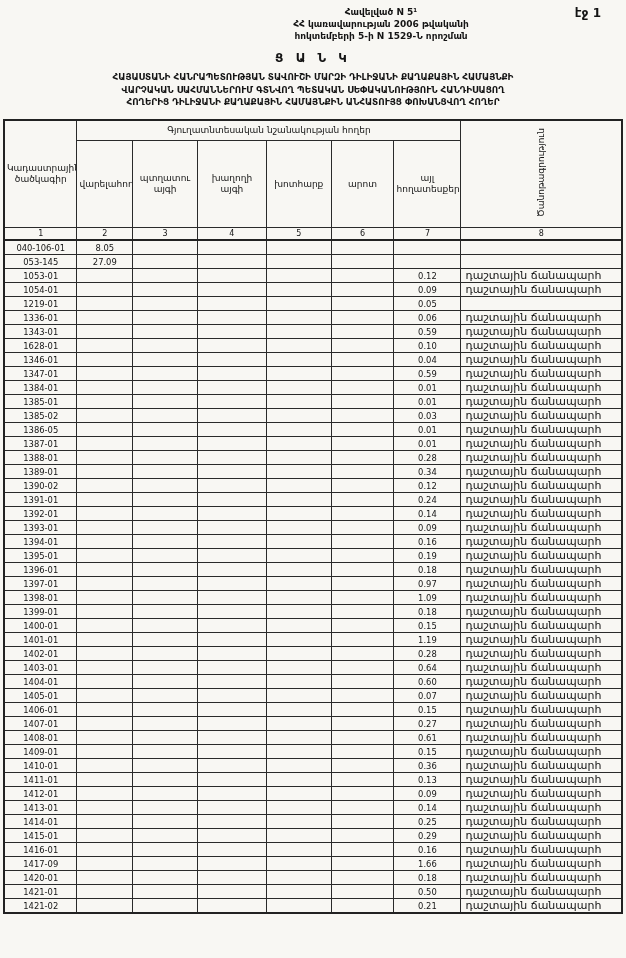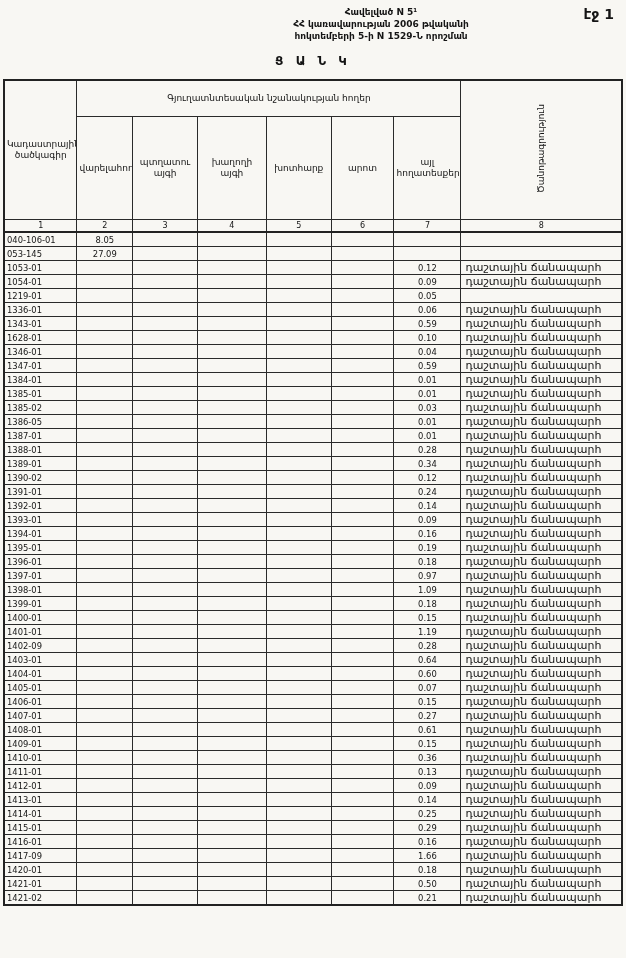--- a/index.html
+++ b/index.html
@@ -8,36 +8,37 @@
     background:#f8f7f3;
     position:relative;
     margin:0 auto;
     font-family:"DejaVu Sans", sans-serif;
     color:#141414;
     box-sizing:border-box;
     padding:6px 3px 0 3px;
     overflow:hidden;
   }
   .page-num {
-    position:absolute; top:6px; right:12px;
-    font-size:14px; font-weight:bold;
+    position:absolute; top:6px; right:25px;
+    font-size:12px; font-weight:bold;
   }
   .appendix {
     width:380px;
-    margin:0 52px 12px auto;
+    margin:0 52px 0 auto;
     text-align:center;
     font-weight:bold;
     font-size:9px;
     line-height:1.35;
   }
   .doc-title {
     text-align:center;
     font-weight:bold;
     font-size:12px;
     letter-spacing:4px;
+    margin-top:9px;
   }
   .doc-subtitle {
     text-align:center;
     font-weight:bold;
     font-size:8.8px;
     line-height:1.4;
     margin-top:6px;
   }
   table.lands {
     border-collapse:collapse;
@@ -48,21 +49,21 @@
   table.lands th, table.lands td {
     border:1px solid #2a2a2a;
     overflow:hidden;
   }
   table.lands { border:2px solid #222; }
   thead th {
     font-weight:normal;
     font-size:9px;
     text-align:center;
     vertical-align:middle;
-    padding:9px 2px;
+    padding:1px 2px;
     line-height:1.25;
   }
   th.group-h { height:17px; }
   tr.sub-row th { height:84px; }
   th.cad-h { font-size:9px; }
   th.note-h { vertical-align:middle; }
   .vert {
     display:inline-block;
     writing-mode:vertical-rl;
     transform:rotate(180deg);
@@ -75,39 +76,44 @@
     padding:0;
     border-bottom:2px solid #222;
   }
   tbody td {
     height:13px;
     font-size:8.4px;
     padding:0 2px;
     line-height:1;
     vertical-align:middle;
   }
-  tbody td.code { }
+  tbody td.code { text-align:center; }
   tbody td.num  { text-align:center; }
   tbody td.note { text-align:left; font-size:11px; padding-left:4px; }
 </style>
 </head>
 <body>
 
 <div class="page">
 
   <div class="page-num">էջ 1</div>
 
   <div class="appendix">
     <div>Հավելված N 5¹</div>
     <div>ՀՀ կառավարության 2006 թվականի</div>
     <div>հոկտեմբերի 5-ի N 1529-Ն որոշման</div>
   </div>
 
   <div class="doc-title">Ց Ա Ն Կ</div>
 
+  <div class="doc-subtitle">
+    <div>ՀԱՅԱՍՏԱՆԻ ՀԱՆՐԱՊԵՏՈՒԹՅԱՆ ՏԱՎՈՒՇԻ ՄԱՐԶԻ ԴԻԼԻՋԱՆԻ ՔԱՂԱՔԱՅԻՆ ՀԱՄԱՅՆՔԻ</div>
+    <div>ՎԱՐՉԱԿԱՆ ՍԱՀՄԱՆՆԵՐՈՒՄ ԳՏՆՎՈՂ ՊԵՏԱԿԱՆ ՍԵՓԱԿԱՆՈՒԹՅՈՒՆ ՀԱՆԴԻՍԱՑՈՂ</div>
+    <div>ՀՈՂԵՐԻՑ ԴԻԼԻՋԱՆԻ ՔԱՂԱՔԱՅԻՆ ՀԱՄԱՅՆՔԻՆ ԱՆՀԱՏՈՒՅՑ ՓՈԽԱՆՑՎՈՂ ՀՈՂԵՐ</div>
+  </div>
 
   <table class="lands">
     <colgroup>
       <col style="width:72px">
       <col style="width:55px">
       <col style="width:64px">
       <col style="width:68px">
       <col style="width:64px">
       <col style="width:62px">
       <col style="width:66px">
@@ -454,21 +460,21 @@
       <td class="num"></td>
       <td class="num"></td>
       <td class="num"></td>
       <td class="num"></td>
       <td class="num"></td>
       <td class="num">1.19</td>
       <td class="note">դաշտային ճանապարհ</td>
     </tr>
 
     <tr>
-      <td class="code">1402-09</td>
+      <td class="code">1402-01</td>
       <td class="num"></td>
       <td class="num"></td>
       <td class="num"></td>
       <td class="num"></td>
       <td class="num"></td>
       <td class="num">0.28</td>
       <td class="note">դաշտային ճանապարհ</td>
     </tr>
 
     <tr>

